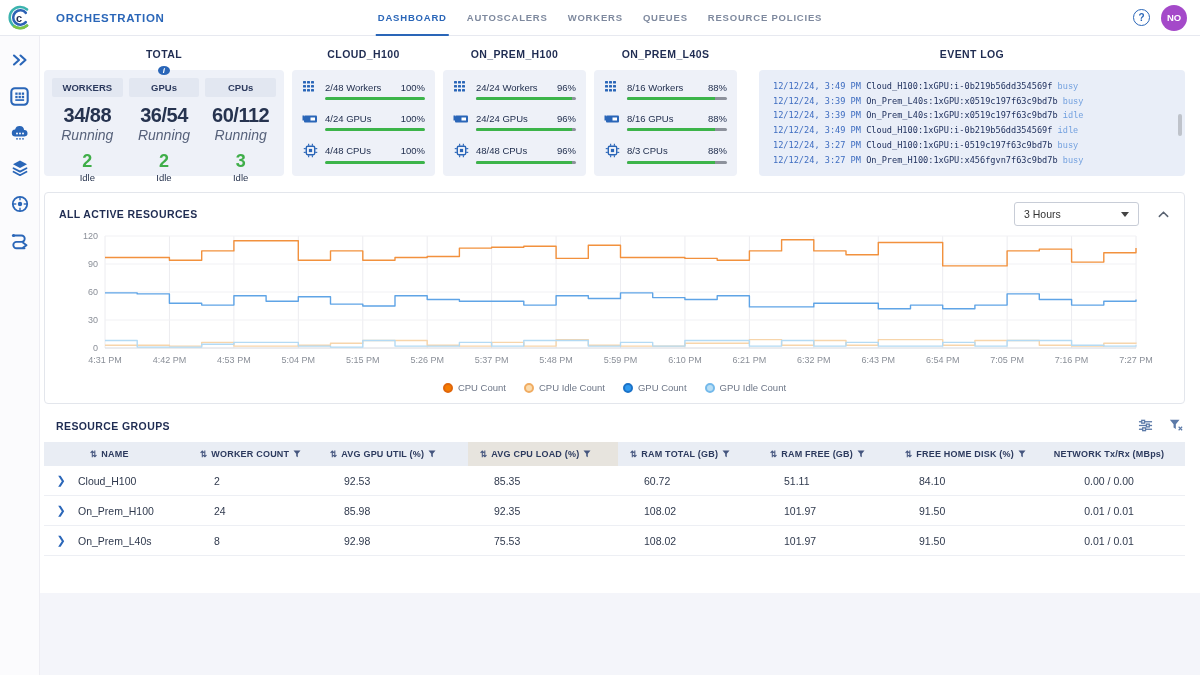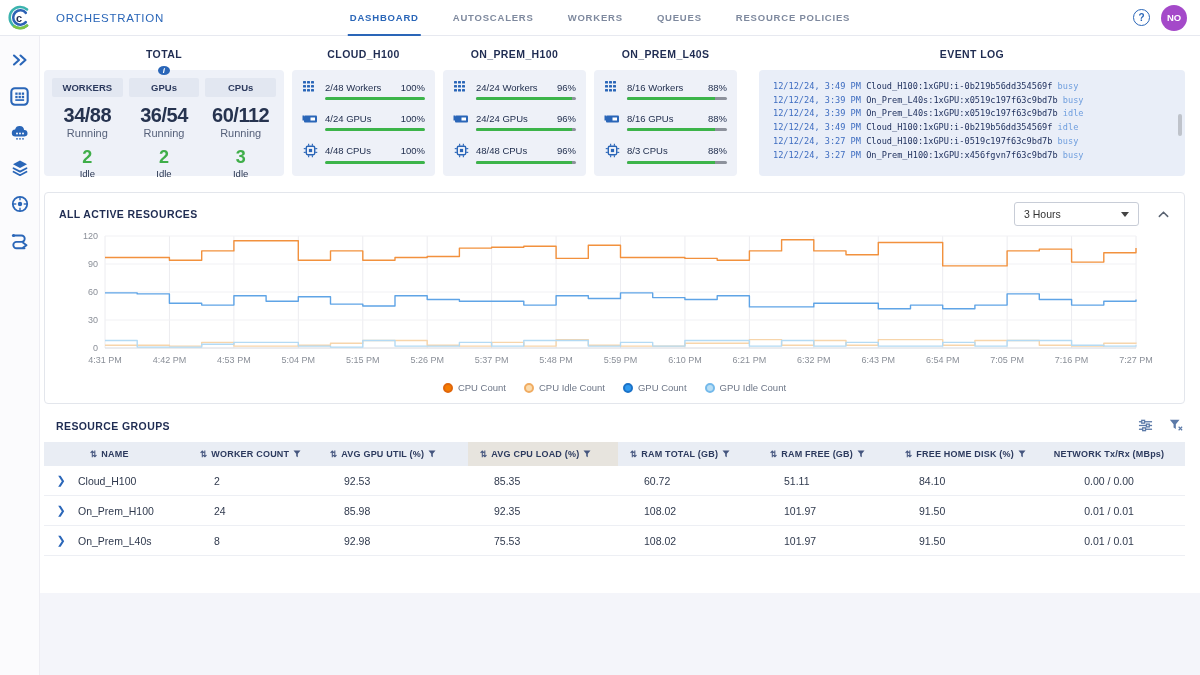--- a/index.html
+++ b/index.html
@@ -3,23 +3,23 @@
 <meta charset="utf-8">
 <style>
   * { margin:0; padding:0; box-sizing:border-box; }
   html,body { width:1200px; height:675px; overflow:hidden; background:#f4f5fa;
               font-family:"Liberation Sans", sans-serif; }
 
   
   .topbar { position:fixed; top:0; left:0; right:0; height:36px; background:#fff;
             border-bottom:1px solid #e7e9f0; display:flex; align-items:center; z-index:20; }
   .logo { width:27px; height:27px; margin-left:6px; flex:none; }
-  .app-title { color:#2a66b8; font-size:11.5px; font-weight:normal; letter-spacing:.7px; margin-left:23px; }
+  .app-title { color:#2a66b8; font-size:11.5px; font-weight:bold; letter-spacing:.7px; margin-left:23px; }
   .tabs { position:absolute; left:50%; top:0; transform:translateX(-50%); height:36px;
-          display:flex; gap:30px; }
+          display:flex; gap:16px; }
   .tab { display:flex; align-items:center; font-size:9.5px; font-weight:bold; letter-spacing:.8px;
          color:#7e899e; cursor:pointer; border-bottom:2px solid transparent; padding:0 2px; }
   .tab.active { color:#2a66b8; border-bottom-color:#2a66b8; }
   .topbar-right { margin-left:auto; display:flex; align-items:center; gap:11px; margin-right:13px; }
   .help-btn { width:17px; height:17px; border:1.5px solid #2a66b8; border-radius:50%; color:#2a66b8;
               font-size:10px; font-weight:bold; display:flex; align-items:center; justify-content:center; cursor:pointer; }
   .avatar { width:26px; height:26px; border-radius:50%; background:#a449c9; color:#fff; font-size:9.5px;
             font-weight:bold; display:flex; align-items:center; justify-content:center; cursor:pointer; }
 
   
@@ -36,39 +36,39 @@
   .summary { display:flex; gap:8px; padding:12px 15px 0 4px; }
   .block-title { font-size:10.5px; font-weight:bold; color:#1f2c52; letter-spacing:.4px;
                  height:16px; display:flex; align-items:center; gap:6px; margin-bottom:6px;flex-direction:column; }
   .info-dot { width:12px; height:12px; border-radius:50%; background:#2a66b8; color:#fff; font-size:8px;
               display:flex; align-items:center; justify-content:center; font-style:italic; font-weight:bold; }
   .total-block { width:240px; flex:none; }
   .total-card { background:#eef1f8; border-radius:4px; padding:8px; height:106px;
                 display:grid; grid-template-columns:1fr 1fr 1fr; gap:0 6px; text-align:center; }
   .tc-head { background:#e2e7f1; font-size:9.5px; font-weight:bold; color:#2c3a5e; padding:4px 0; border-radius:2px; }
   .tc-run { font-size:20px; font-weight:bold; color:#26334f; margin-top:7px; letter-spacing:-.5px; }
-  .tc-runlbl { font-size:11px; color:#56617a; }
+  .tc-runlbl { font-size:14px; color:#56617a;font-style:italic; }
   .tc-idle { font-size:18px; font-weight:bold; color:#3fae49; margin-top:8px; }
   .tc-idlelbl { font-size:9.5px; color:#26334f; }
 
   .panel-block { width:143px; flex:none; }
   .stat-card { background:#eef1f8; border-radius:4px; padding:10px 10px 12px; height:106px;
                display:flex; flex-direction:column; justify-content:space-between; }
   .stat-top { display:flex; align-items:center; gap:7px; font-size:9.5px; color:#22304f; }
   .stat-top .lbl { flex:1; }
   .stat-bar { height:3px; background:#8d929c; border-radius:2px; margin:3px 0 0 23px; overflow:hidden; }
   .stat-bar > div { height:100%; background:#3cb44a; }
 
   .event-block { flex:1; margin-left:14px; }
   .event-card { background:#e9eef8; border-radius:4px; padding:10px 14px; height:106px; position:relative;
                 overflow:hidden; font-family:"DejaVu Sans Mono", monospace; font-size:8.6px; line-height:13.7px;
                 white-space:nowrap; }
   .ev-time { color:#3d6cc0; }
   .ev-res  { color:#21325f; }
-  .ev-status { color:#6f9ede; }
+  .ev-status { color:#6f9ede;font-family:Liberation Mono, monospace; }
   .ev-scroll { position:absolute; right:3px; top:44px; width:4px; height:22px; background:#bfc3cb; border-radius:2px; }
 
   
   .chart-card { margin:16px 15px 0 4px; border:1px solid #e3e6ec; border-radius:4px; background:#fff; }
   .chart-head { display:flex; align-items:center; padding:9px 14px 4px; }
   .chart-title { font-size:10.5px; font-weight:bold; color:#1f2c52; letter-spacing:.4px; }
   .chart-controls { margin-left:auto; display:flex; align-items:center; gap:18px;justify-content:flex-end; }
   .range-select { display:flex; align-items:center; justify-content:space-between; width:125px; height:24px;
                   border:1px solid #c8cdd7; border-radius:3px; padding:0 9px; font-size:10.5px; color:#333;
                   background:#fff; cursor:pointer; }

